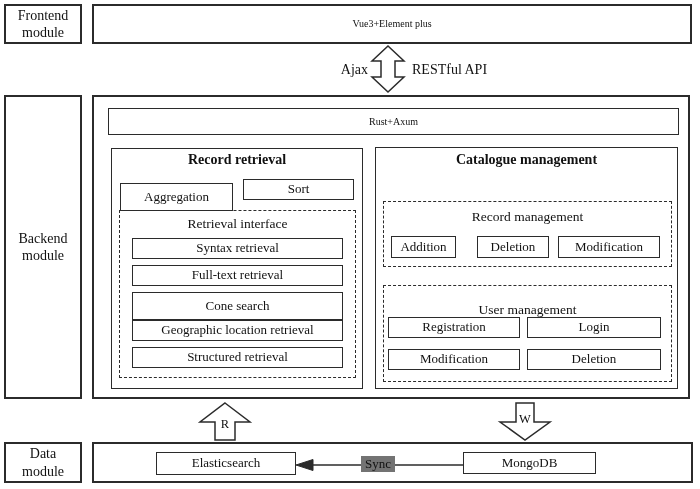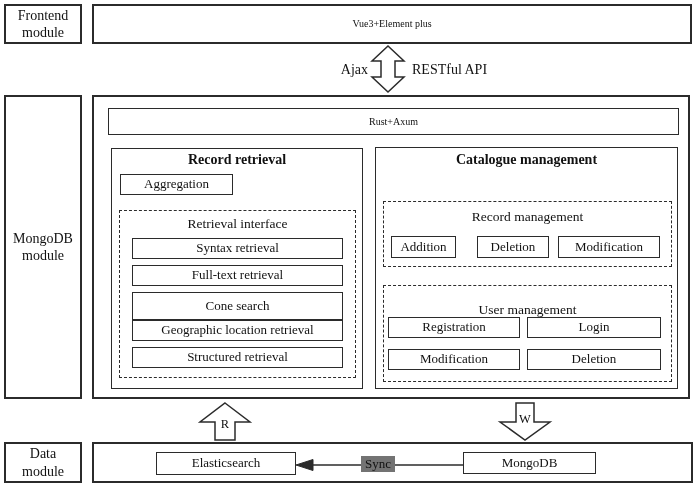--- a/index.html
+++ b/index.html
@@ -32,34 +32,35 @@
 
   <svg class="overlay" width="700" height="489" viewBox="0 0 700 489">
     <polygon points="388,46 404,61 395,61 395,77 404,77 388,92 372,77 381,77 381,61 372,61" fill="#ffffff" stroke="#2b2b2b" stroke-width="1.5"></polygon>
     <polygon points="225,403 250,422 235,422 235,440 215,440 215,422 200,422" fill="#ffffff" stroke="#2b2b2b" stroke-width="1.5"></polygon>
     <polygon points="516,403 534,403 534,422 550,422 525,440 500,422 516,422" fill="#ffffff" stroke="#2b2b2b" stroke-width="1.5"></polygon>
     <line x1="311" y1="465" x2="463" y2="465" stroke="#2b2b2b" stroke-width="1.5"></line>
     <polygon points="296,465 313,459.5 313,470.5" fill="#2b2b2b" stroke="#2b2b2b" stroke-width="1"></polygon>
   </svg>
 
   <div class="box thick module-label" style="left:4px; top:4px; width:78px; height:40px;">Frontend module</div>
-  <div class="box thick module-label" style="left:4px; top:95px; width:78px; height:304px;">MongoDB module</div>
+  <div class="box thick module-label" style="left:4px; top:95px; width:78px; height:304px;">Backend module</div>
   <div class="box thick module-label" style="left:4px; top:442px; width:78px; height:41px;">Data module</div>
 
   <div class="box thick fs14" style="left:92px; top:4px; width:600px; height:40px;">Vue3+Element plus</div>
 
   <span class="conn-label" style="left:300px; top:61px; width:68px; text-align:right;">Ajax</span>
   <span class="conn-label" style="left:412px; top:61px;">RESTful API</span>
 
   <div class="box thick panel" style="left:92px; top:95px; width:598px; height:304px;"></div>
   <div class="box fs14" style="left:108px; top:108px; width:571px; height:27px;">Rust+Axum</div>
 
   <div class="box panel" style="left:111px; top:148px; width:252px; height:241px;"></div>
   <div class="title" style="left:111px; top:152px; width:252px;">Record retrieval</div>
-  <div class="box" style="left:120px; top:174px; width:113px; height:21px;">Aggregation</div>
+  <div class="box" style="left:120px; top:183px; width:113px; height:28px;">Aggregation</div>
+  <div class="box" style="left:243px; top:179px; width:111px; height:21px;">Sort</div>
 
   <div class="box dashed" style="left:119px; top:210px; width:237px; height:168px;"></div>
   <div class="subtitle" style="left:119px; top:216px; width:237px;">Retrieval interface</div>
   <div class="box" style="left:132px; top:238px; width:211px; height:21px;">Syntax retrieval</div>
   <div class="box" style="left:132px; top:265px; width:211px; height:21px;">Full-text retrieval</div>
   <div class="box" style="left:132px; top:292px; width:211px; height:28px;">Cone search</div>
   <div class="box" style="left:132px; top:320px; width:211px; height:21px;">Geographic location retrieval</div>
   <div class="box" style="left:132px; top:347px; width:211px; height:21px;">Structured retrieval</div>
 
   <div class="box panel" style="left:375px; top:147px; width:303px; height:242px;"></div>

